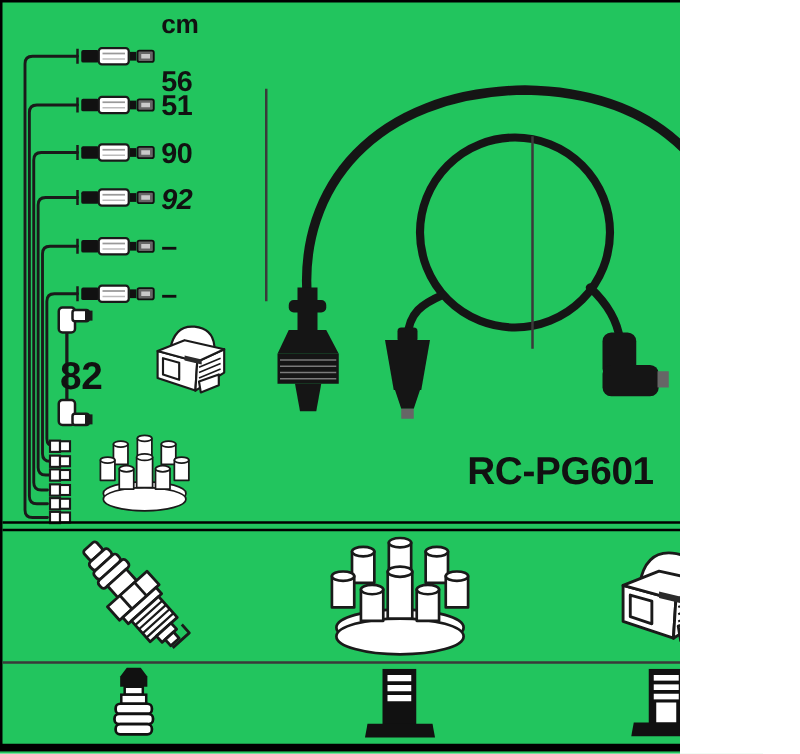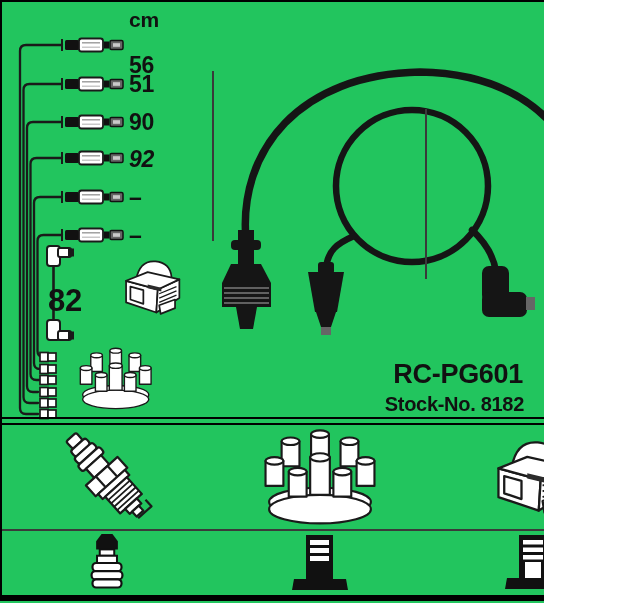--- a/index.html
+++ b/index.html
@@ -11,21 +11,21 @@
   .table-bottom{position:absolute;left:0;top:595px;width:640px;height:6px;background:#000;}
   .vdiv{position:absolute;top:425px;height:170px;width:2px;background:#3a3a3a;}
   .vdiv.v1{left:212px;} .vdiv.v2{left:425px;}
   .hdiv{position:absolute;left:2px;top:529px;width:636px;height:2px;background:#3a3a3a;}
   .main-svg{position:absolute;left:0;top:0;}
   .txt{position:absolute;color:#111;font-weight:bold;letter-spacing:-0.3px;}
   .unit{left:129px;top:8px;font-size:21px;}
   .val{left:129px;font-size:23px;}
   .v0{top:32px;margin-top:20px;} .v1{top:71px;} .v2{top:109px;} .v3{top:146px;font-style:italic;} .v4{top:184px;} .v5{top:222px;}
   .coil-len{left:48px;top:283px;font-size:31px;}
-  .pcode{right:21px;top:359px;font-size:27px;text-align:right;}
+  .pcode{right:21px;top:359px;font-size:31px;text-align:right;}
   .stockno{right:20px;top:393px;font-size:20px;text-align:right;}
   .cell{position:absolute;display:flex;align-items:center;justify-content:center;}
   .r1{top:426px;height:102px;} .r2{top:531px;height:63px;}
   .c1{left:3px;width:208px;} .c2{left:215px;width:209px;} .c3{left:428px;width:209px;}
 </style>
 </head>
 <body>
 
 <div class="screen">
 
@@ -181,21 +181,20 @@
 
   <div class="txt unit">cm</div>
   <div class="txt val v0">56</div>
   <div class="txt val v1">51</div>
   <div class="txt val v2">90</div>
   <div class="txt val v3">92</div>
   <div class="txt val v4">–</div>
   <div class="txt val v5">–</div>
   <div class="txt coil-len">82</div>
   <div class="txt pcode">RC-PG601</div>
-  <div class="txt stockno">Stock-No. 8182</div>
 
   <div class="outer-border"></div>
   <div class="panel-divider"></div>
   <div class="table-top-line"></div>
   <div class="vdiv v1"></div>
   <div class="vdiv v2"></div>
   <div class="hdiv"></div>
   <div class="table-bottom"></div>
 
   <div class="cell r1 c1">

